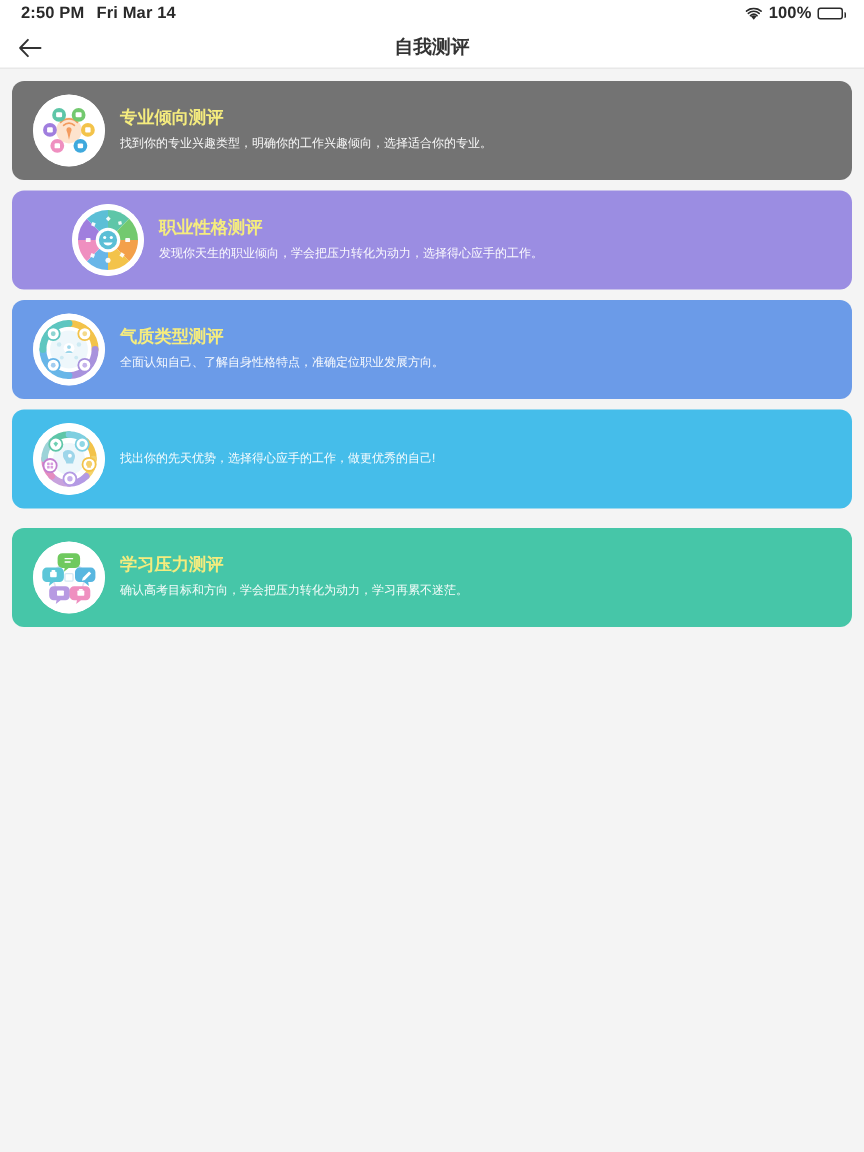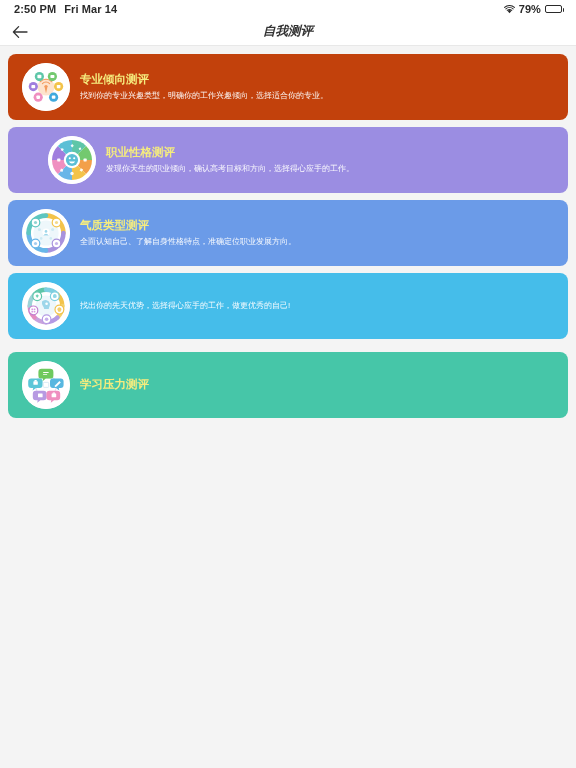--- a/index.html
+++ b/index.html
@@ -31,21 +31,21 @@
   }
   .battery-fill { height:100%; background:#2a2a2a; border-radius:1px; }
 
   
   .navbar {
     height:28px; background:#ffffff;
     display:flex; align-items:center; justify-content:center;
     position:relative;
     border-bottom:1px solid #e8e8e8;
   }
-  .nav-title { font-size:12.5px; font-weight:bold; color:#333;font-style:italic; }
+  .nav-title { font-size:12.5px; font-weight:bold; color:#333; }
   .back-btn {
     position:absolute; left:8px; top:50%; transform:translateY(-50%);
     width:24px; height:24px; display:flex; align-items:center; justify-content:center;
     cursor:pointer;
   }
 
   
   .content { padding:8px 8px 0 8px; }
   .card {
     height:66px; border-radius:8px; margin-bottom:7px;
@@ -73,39 +73,39 @@
   </div>
   <div class="sb-right">
     <span class="wifi-glyph">
       <svg width="11" height="9" viewBox="0 0 11 9">
         <path d="M5.5 8.2 L3.6 5.9 a3 3 0 0 1 3.8 0 Z" fill="#2a2a2a"></path>
         <path d="M1.9 3.9 a5.4 5.4 0 0 1 7.2 0" stroke="#2a2a2a" stroke-width="1.1" fill="none" stroke-linecap="round"></path>
         <path d="M3.3 5.4 a3.4 3.4 0 0 1 4.4 0" stroke="#2a2a2a" stroke-width="1.1" fill="none" stroke-linecap="round"></path>
         <path d="M0.6 2.4 a7.4 7.4 0 0 1 9.8 0" stroke="#2a2a2a" stroke-width="1.1" fill="none" stroke-linecap="round"></path>
       </svg>
     </span>
-    <span>79%</span>
+    <span>100%</span>
     <span class="battery">
       <span class="battery-fill"></span>
     </span>
   </div>
 </div>
 
 <div class="navbar">
   <div class="back-btn">
     <svg width="16" height="14" viewBox="0 0 16 14">
       <path d="M6.6 1.6 L1.4 7 L6.6 12.4 M1.4 7 L15 7" stroke="#333" stroke-width="1.3" fill="none" stroke-linecap="round" stroke-linejoin="round"></path>
     </svg>
   </div>
   <div class="nav-title">自我测评</div>
 </div>
 
 <div class="content">
 
-  <div class="card" style="background: #c2410c;">
+  <div class="card" style="background: #737373;">
     <div class="card-icon">
       <svg width="48" height="48" viewBox="0 0 48 48">
         <circle cx="24" cy="24" r="24" fill="#ffffff"></circle>
         <circle cx="24" cy="24" r="8.6" fill="#fde3cd"></circle>
         <g stroke="#f39b5e" stroke-width="1.1" fill="none" stroke-linecap="round">
           <path d="M20.4 20.6 a5 5 0 0 1 7.2 0"></path>
           <path d="M18.4 18.6 a7.8 7.8 0 0 1 11.2 0"></path>
         </g>
         <circle cx="24" cy="23.6" r="1.7" fill="#f39b5e"></circle>
         <path d="M22.8 25 L24 30.2 L25.2 25 Z" fill="#f39b5e"></path>
@@ -159,21 +159,21 @@
         <circle cx="24" cy="24" r="6.1" fill="#5bbfd6"></circle>
         <g fill="#ffffff">
           <circle cx="21.8" cy="22.3" r="1.05"></circle>
           <circle cx="26.2" cy="22.3" r="1.05"></circle>
           <path d="M20.9 25.6 a3.4 3.4 0 0 0 6.2 0 Z"></path>
         </g>
       </svg>
     </div>
     <div class="card-text">
       <div class="card-title" style="color: rgb(245, 236, 126);">职业性格测评</div>
-      <div class="card-desc" style="color: rgb(255, 255, 255);">发现你天生的职业倾向，确认高考目标和方向，选择得心应手的工作。</div>
+      <div class="card-desc" style="color: rgb(255, 255, 255);">发现你天生的职业倾向，学会把压力转化为动力，选择得心应手的工作。</div>
     </div>
   </div>
 
   <div class="card" style="background: rgb(107, 155, 232);">
     <div class="card-icon">
       <svg width="48" height="48" viewBox="0 0 48 48">
         <circle cx="24" cy="24" r="24" fill="#ffffff"></circle>
         <circle cx="24" cy="24" r="12.6" fill="#eef7fb"></circle>
         <g fill="none" stroke-width="4.6" stroke-linecap="round">
           <path d="M24 6.6 A17.4 17.4 0 0 1 41.4 24" stroke="#f3c34a"></path>
@@ -287,16 +287,17 @@
         <g fill="#ffffff">
           <rect x="29.6" y="32.6" width="4.6" height="3.6" rx="0.5"></rect>
           <rect x="30.6" y="31.6" width="2.6" height="1.2" rx="0.4"></rect>
         </g>
 
         <rect x="21.3" y="21.4" width="5.4" height="5" rx="0.8" fill="#ffffff" stroke="#d5e9f4" stroke-width="0.9"></rect>
       </svg>
     </div>
     <div class="card-text">
       <div class="card-title" style="color: rgb(245, 236, 126);">学习压力测评</div>
+      <div class="card-desc" style="color: rgb(255, 255, 255);">确认高考目标和方向，学会把压力转化为动力，学习再累不迷茫。</div>
     </div>
   </div>
 
 </div>
 
 </body></html>

